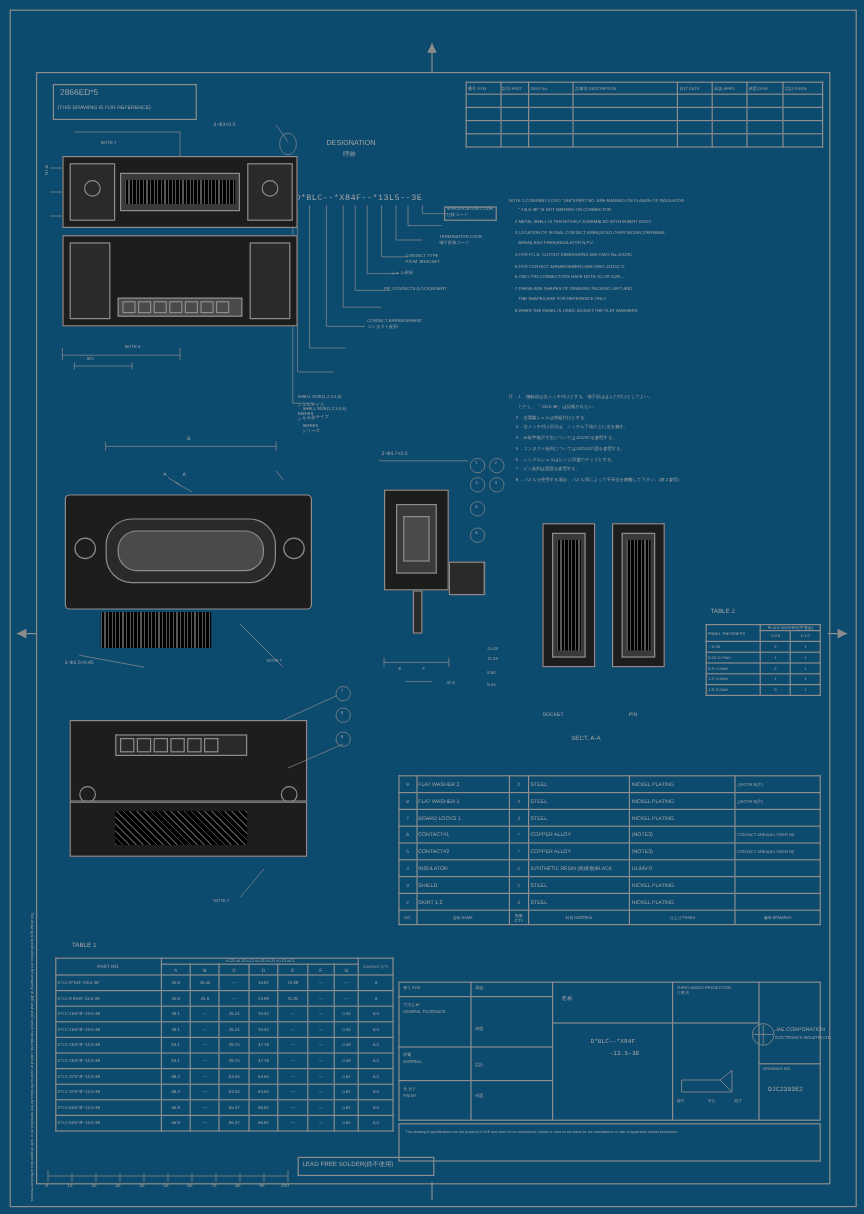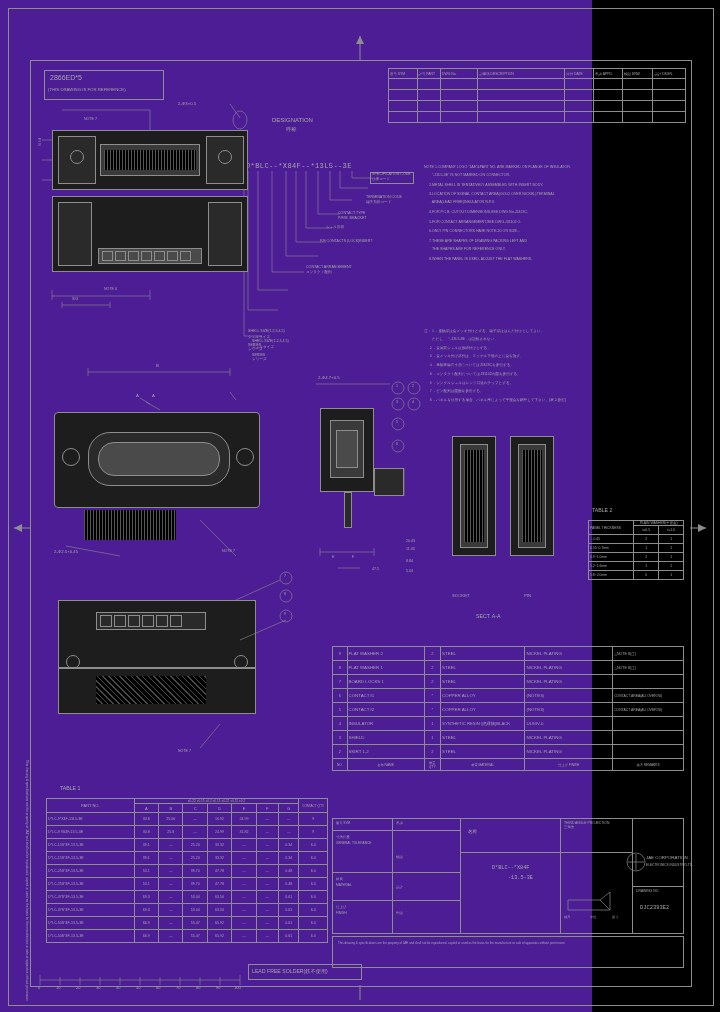--- a/index.html
+++ b/index.html
@@ -1,18 +1,18 @@
 <!DOCTYPE html>
 <html><head>
 <meta charset="utf-8">
 <style>
   html,body{margin:0;padding:0;background:#000;}
   body{width:720px;height:1012px;position:relative;overflow:hidden;
        font-family:"Liberation Sans", sans-serif;color:#9a9a9a;}
-  .sheet{position:absolute;left:0;top:0;width:592px;height:1012px;background:#4c1d95;}
+  .sheet{position:absolute;left:0;top:0;width:720px;height:1012px;background:#0c4a6e;}
   .frame{position:absolute;border:1px solid #8d8d8d;}
   .ln{position:absolute;background:#8d8d8d;}
   .txt{position:absolute;white-space:pre;color:#a6a6a6;line-height:1.05;}
   .t4{font-size:3.6px;}
   .t5{font-size:4.3px;}
   .t6{font-size:5.2px;}
   .t7{font-size:6px;}
   .t8{font-size:7px;}
   .mono{font-family:"Liberation Mono", monospace;}
   .box{position:absolute;border:1px solid #8d8d8d;box-sizing:border-box;}

